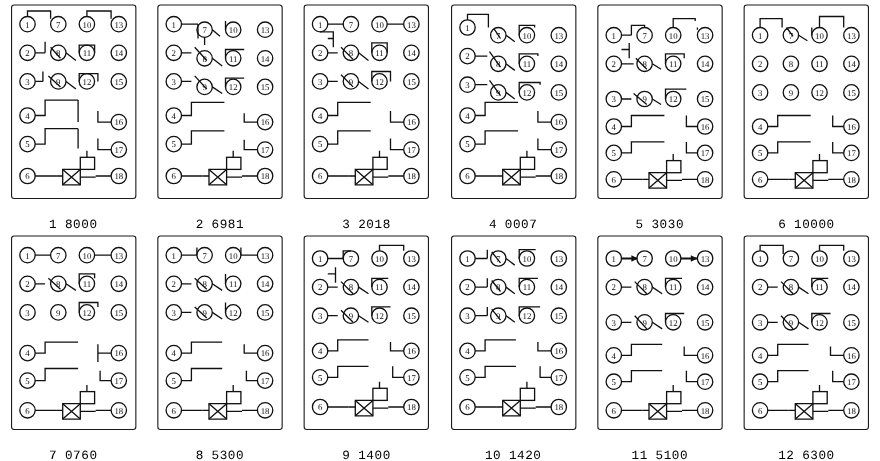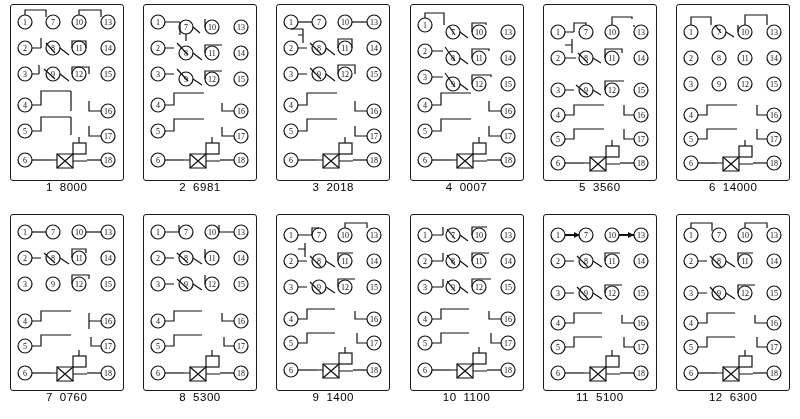--- a/index.html
+++ b/index.html
@@ -31,25 +31,25 @@
     position:relative;
     width:112px;
     height:175px;
     border:1.6px solid #1a1a1a;
     border-radius:3px;
     background:#fff;
     margin-top:4px;
   }
   .panel svg{display:block;}
   .caption{
-    margin-top:0;
+    margin-top:17px;
     font-size:11.5px;
     letter-spacing:0.5px;
     white-space:nowrap;
-    font-family:Liberation Sans, sans-serif;
+    font-family:Liberation Mono, monospace;
   }
   .caption .num{margin-right:7px;}
 </style>
 </head>
 <body>
 
 <div id="sheet">
   <div class="grid">
 
     <div class="cell">
@@ -394,21 +394,21 @@
             <text x="97" y="30">13</text>
               <text x="97" y="56">14</text>
               <text x="97" y="88">15</text>
             <text x="97" y="113">16</text>
               <text x="97" y="137">17</text>
               <text x="97" y="161">18</text>
           </g>
         </svg>
       </div>
       <div class="caption">
-        <span class="num">5</span><span>3560</span>
+        <span class="num">5</span><span>3030</span>
       </div>
     </div>
 
     <div class="cell">
       <div class="panel">
         <svg width="112" height="175" viewBox="0 0 112 175">
           <g fill="none" stroke="#111" stroke-width="1.2">
             <circle cx="14" cy="27" r="7"></circle>
               <circle cx="14" cy="53" r="7"></circle>
               <circle cx="14" cy="79" r="7"></circle>
@@ -460,21 +460,21 @@
             <text x="97" y="30">13</text>
               <text x="97" y="56">14</text>
               <text x="97" y="82">15</text>
             <text x="97" y="113">16</text>
               <text x="97" y="137">17</text>
               <text x="97" y="161">18</text>
           </g>
         </svg>
       </div>
       <div class="caption">
-        <span class="num">6</span><span>14000</span>
+        <span class="num">6</span><span>10000</span>
       </div>
     </div>
 
     <div class="cell">
       <div class="panel">
         <svg width="112" height="175" viewBox="0 0 112 175">
           <g fill="none" stroke="#111" stroke-width="1.2">
             <circle cx="14" cy="17" r="7"></circle>
               <circle cx="14" cy="43" r="7"></circle>
               <circle cx="14" cy="69" r="7"></circle>
@@ -736,21 +736,21 @@
             <text x="97" y="23">13</text>
               <text x="97" y="49">14</text>
               <text x="97" y="75">15</text>
             <text x="97" y="107">16</text>
               <text x="97" y="131">17</text>
               <text x="97" y="158">18</text>
           </g>
         </svg>
       </div>
       <div class="caption">
-        <span class="num">10</span><span>1100</span>
+        <span class="num">10</span><span>1420</span>
       </div>
     </div>
 
     <div class="cell">
       <div class="panel">
         <svg width="112" height="175" viewBox="0 0 112 175">
           <g fill="none" stroke="#111" stroke-width="1.2">
             <circle cx="14" cy="20" r="7"></circle>
               <circle cx="14" cy="46" r="7"></circle>
               <circle cx="14" cy="78" r="7"></circle>

